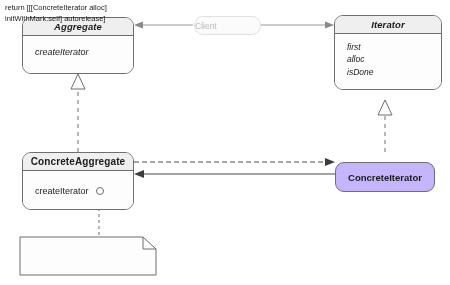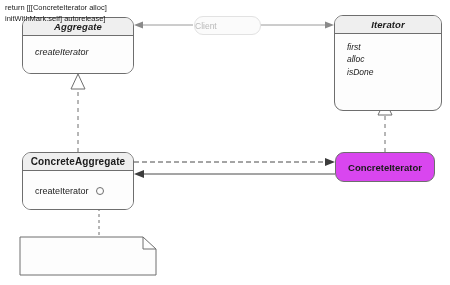--- a/index.html
+++ b/index.html
@@ -58,21 +58,21 @@
     width: 112px; height: 57px;
   }
   #aggregate-class .uml-header {
     height: 18px; line-height: 18px; font-size: 9.5px;
   }
   #aggregate-class .uml-body { height: 38px; font-size: 9px; padding-top: 10px; }
 
   
   #iterator-class {
     left: 334px; top: 15px;
-    width: 108px; height: 96px;
+    width: 108px; height: 75px;
   }
   #iterator-class .uml-header {
     height: 18px; line-height: 18px; font-size: 9.5px;
   }
   #iterator-class .uml-body { height: 66px; font-size: 8.5px; }
 
   
   #concreteaggregate-class {
     left: 22px; top: 152px;
     width: 112px; height: 58px;
@@ -80,24 +80,24 @@
   #concreteaggregate-class .uml-header {
     height: 18px; line-height: 18px; font-size: 10px;
   }
   #concreteaggregate-class .uml-body {
     height: 39px; font-size: 9px; padding-top: 14px;
     position: relative;
   }
 
   
   #concreteiterator-class {
-    left: 335px; top: 152px;
+    left: 335px; top: 162px;
     width: 100px; height: 30px;
     display: flex; align-items: center; justify-content: center;
-    background: #d946ef;
+    background: #c4b5fd;
   }
   #concreteiterator-label {
     font-size: 9.5px; font-weight: bold; color: #1b1b1b;
   }
 
   
   #client-pill {
     position: absolute;
     left: 194px; top: 16px;
     width: 65px; height: 17px;

